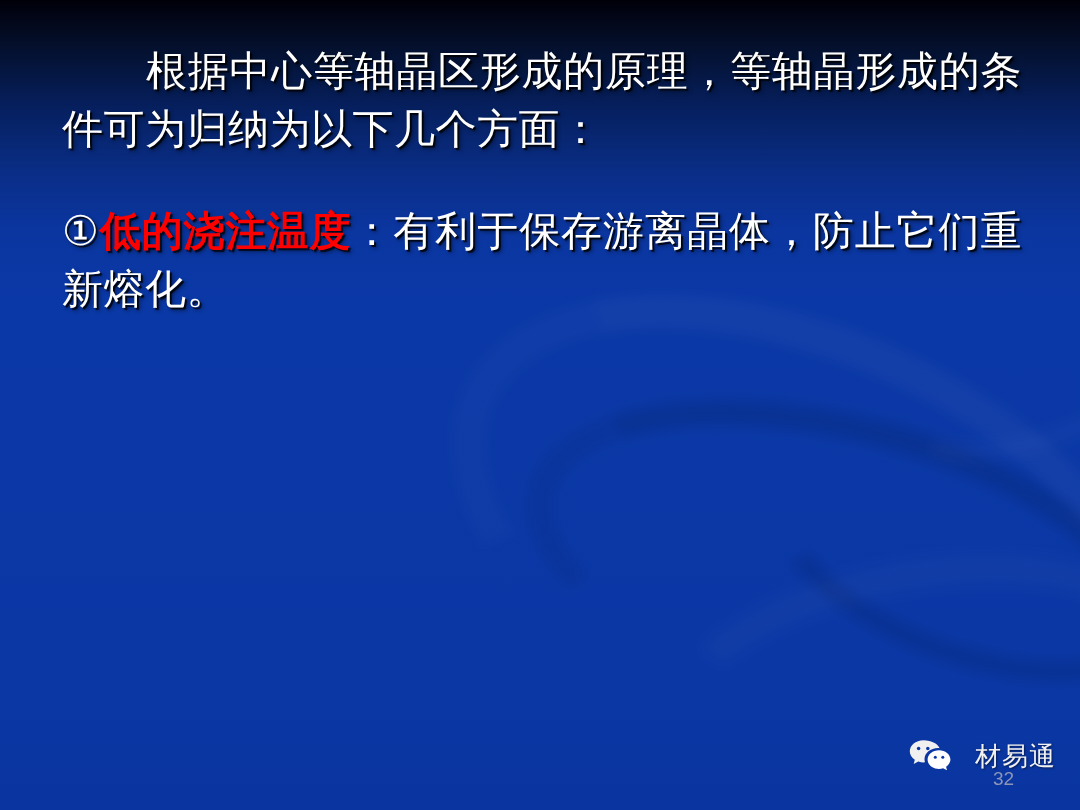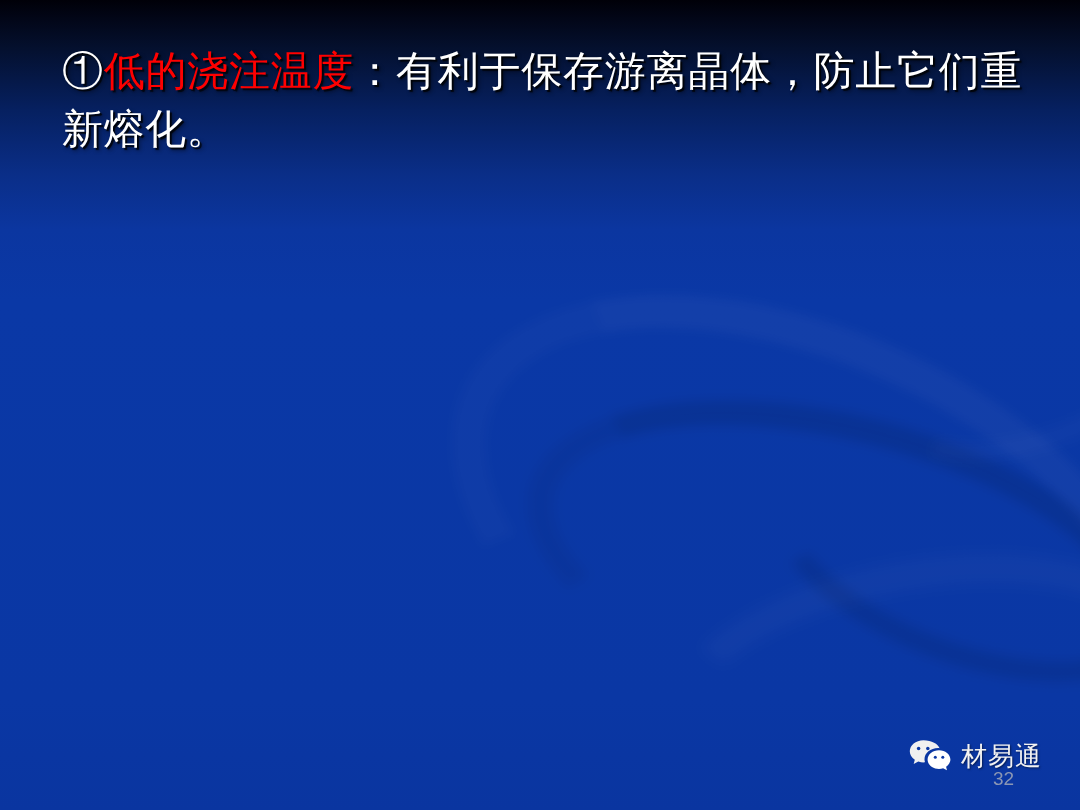--- a/index.html
+++ b/index.html
@@ -90,28 +90,28 @@
     text-align:justify;
     text-shadow:2px 2px 1px rgba(0,0,0,0.85), 3px 3px 4px rgba(0,0,0,0.45);
     font-family:"Liberation Serif","DejaVu Serif",serif;
     font-weight:400;
   }
 
   .para-intro { margin-bottom:44px; text-indent:84px; }
   .para-item  { margin-bottom:26px; }
 
   .marker { color:#ffffff; }
-  .hl     { color:#ff0000; text-shadow:2px 2px 1px rgba(0,0,0,0.75), 3px 3px 4px rgba(0,0,0,0.40); }
+  .hl     { color:#ff0000; text-shadow:2px 2px 1px rgba(0,0,0,0.75), 3px 3px 4px rgba(0,0,0,0.40);font-weight:bold; }
   .colon  { color:#ffffff; }
 
   
   .watermark {
     position:absolute;
     left:908px; top:738px;
-    display:flex; align-items:center; gap:9px;
+    display:flex; align-items:center; gap:23px;
   }
   .wechat-icon { width:44px; height:38px; position:relative; display:block; }
   .wm-label {
     color:#f2f2f2;
     font-size:26px;
     line-height:30px;
     font-family:"Liberation Serif","DejaVu Serif",serif;
     letter-spacing:1px;
     text-shadow:1px 1px 2px rgba(0,0,0,0.5);
   }
@@ -131,20 +131,21 @@
 <div class="slide">
 
   <div class="swirl swirl-a"></div>
   <div class="swirl swirl-b"></div>
   <div class="swirl swirl-c"></div>
   <div class="swirl swirl-d"></div>
   <div class="swirl swirl-e"></div>
 
   <div class="body-text">
 
+    <p class="para para-intro">根据中心等轴晶区形成的原理，等轴晶形成的条件可为归纳为以下几个方面：</p>
 
     <p class="para para-item"><span class="marker">①</span><span class="hl">低的浇注温度</span><span class="colon">：</span><span>有利于保存游离晶体，防止它们重新熔化。</span></p>
 
 
 
   </div>
 
   <div class="page-number">32</div>
 
   <div class="watermark">

